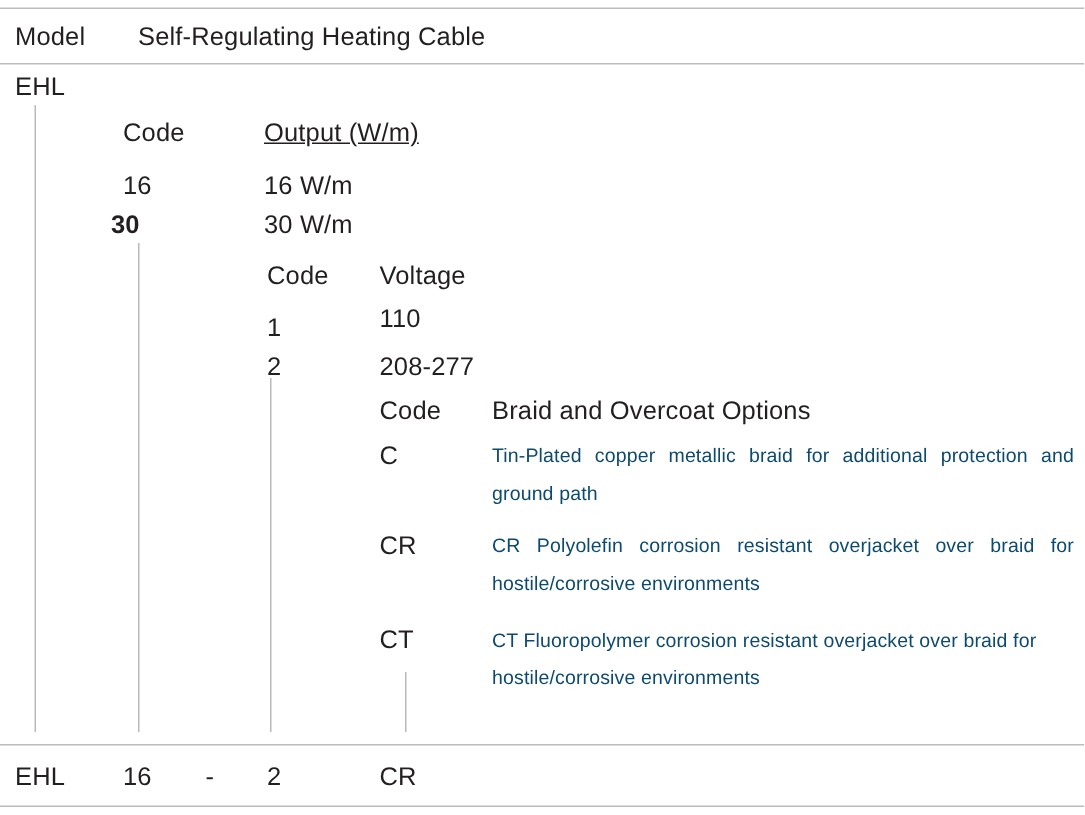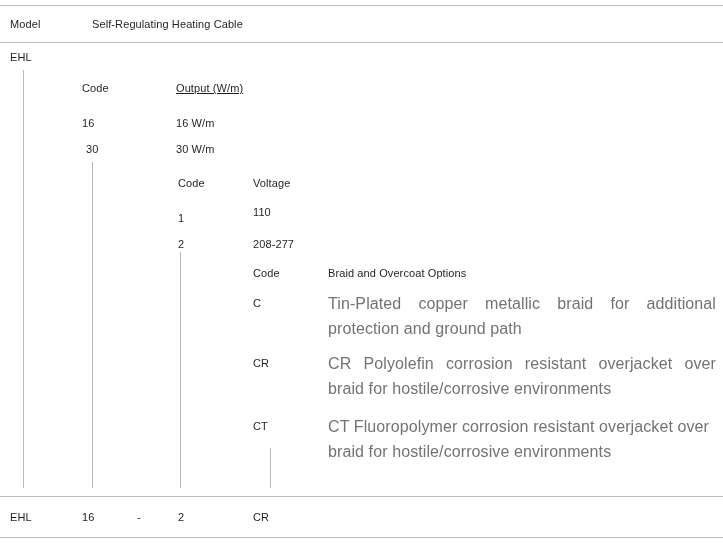--- a/index.html
+++ b/index.html
@@ -35,32 +35,32 @@
   
   .vrule {
     position: absolute;
     width: 1px;
     background: #b9b9b9;
   }
 
   
   .cell {
     position: absolute;
-    font-size: 11px;
+    font-size: 17px;
     line-height: 21px;
     white-space: nowrap;
     color: #231f20;
     letter-spacing: 0.1px;
   }
   .cell.hdr { }
   .desc {
     position: absolute;
-    font-size: 16px;
+    font-size: 13px;
     line-height: 25px;
-    color: #737373;
+    color: #0c4a6e;
     letter-spacing: 0.1px;
   }
   .desc.justify {
     text-align: justify;
     text-align-last: left;
   }
   .model-number {
     letter-spacing: 0.8px;
   }
 </style>
@@ -83,21 +83,21 @@
   <div class="cell hdr" style="left:92px; top:14px;">Self-Regulating Heating Cable</div>
 
   <div class="cell" style="left:10px; top:47px;">EHL</div>
 
   <div class="cell" style="left:82px; top:78px;">Code</div>
   <div class="cell" style="left:176px; top:78px;text-decoration:underline;">Output (W/m)</div>
 
   <div class="cell" style="left:82px; top:113px;">16</div>
   <div class="cell" style="left:176px; top:113px;">16 W/m</div>
 
-  <div class="cell" style="left:86px; top:139px;">30</div>
+  <div class="cell" style="left:74px; top:139px;font-weight:bold;">30</div>
   <div class="cell" style="left:176px; top:139px;">30 W/m</div>
 
   <div class="cell" style="left:178px; top:173px;">Code</div>
   <div class="cell" style="left:253px; top:173px;">Voltage</div>
 
   <div class="cell" style="left:178px; top:208px;">1</div>
   <div class="cell" style="left:253px; top:202px;">110</div>
 
   <div class="cell" style="left:178px; top:234px;">2</div>
   <div class="cell" style="left:253px; top:234px;">208-277</div>

